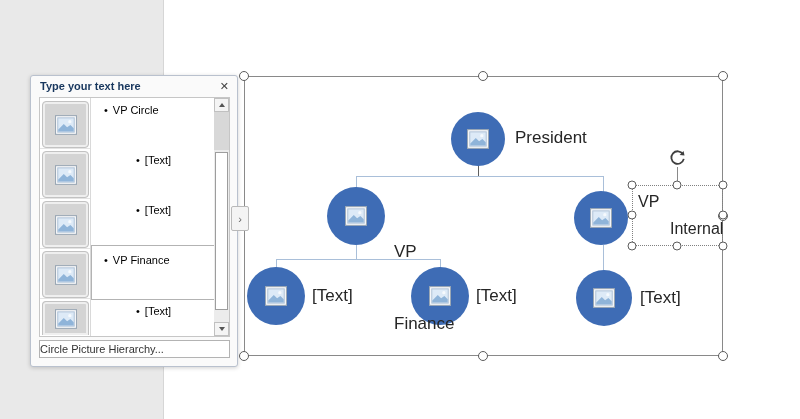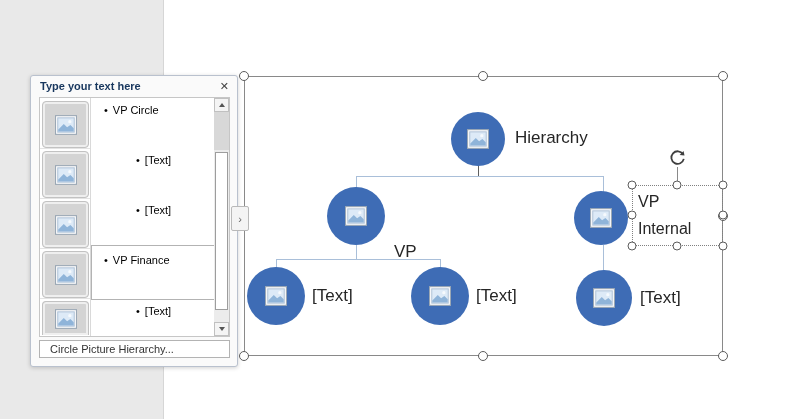--- a/index.html
+++ b/index.html
@@ -38,21 +38,21 @@
           justify-content:center;cursor:pointer;}
   .tri-up{width:0;height:0;border-left:3px solid transparent;border-right:3px solid transparent;
           border-bottom:4px solid #555;}
   .tri-down{width:0;height:0;border-left:3px solid transparent;border-right:3px solid transparent;
           border-top:4px solid #555;}
   .sb-shade{position:absolute;left:0;top:14px;width:15px;height:38px;background:#d8d8d8;}
   .sb-thumb{position:absolute;left:0.5px;top:54px;width:13px;height:158px;background:#fff;
             border:1px solid #9d9d9d;box-sizing:border-box;cursor:grab;}
   .tp-footer{position:absolute;left:8px;bottom:8px;width:191px;height:18px;background:#fff;
              border:1px solid #b3b3b3;box-sizing:border-box;font-size:11px;color:#333;
-             line-height:16px;padding-left:10px;overflow:hidden;white-space:nowrap;}
+             line-height:16px;padding-left:0;overflow:hidden;white-space:nowrap;}
   
   .canvas{position:absolute;left:244px;top:76px;width:479px;height:280px;
           border:1px solid #898989;background:#fff;box-sizing:border-box;}
   .handle{position:absolute;width:10px;height:10px;border-radius:50%;background:#fff;
           border:1.5px solid #5c5c5c;box-sizing:border-box;transform:translate(-50%,-50%);
           cursor:pointer;z-index:30;}
   .sm-handle{width:9px;height:9px;}
   .chevron-btn{position:absolute;left:231px;top:206px;width:16px;height:23px;background:#f4f4f4;
                border:1px solid #b9b9b9;border-radius:2px;display:flex;align-items:center;
                justify-content:center;font-size:11px;color:#666;cursor:pointer;z-index:31;}
@@ -239,32 +239,33 @@
   </div>
   <div class="node" style="left:576px;top:270px;width:56px;height:56px;">
     <svg class="pic-icon" width="22" height="20" viewBox="0 0 20 18">
         <rect x="0.5" y="0.5" width="19" height="17" fill="#fff" stroke="#9aa7b4"></rect>
         <rect x="2.5" y="2.5" width="15" height="13" fill="#ddeaf7" stroke="#b3c6d9"></rect>
         <path d="M3 13 L8 8 L11 11 L14 9 L17 12 L17 15 L3 15 Z" fill="#8fb4d9"></path>
         <circle cx="13.5" cy="6" r="1.5" fill="#f6fafd"></circle>
       </svg>
   </div>
 
-  <div class="node-label" style="left:515px;top:126px;">Hierarchy</div>
+  <div class="node-label" style="left:515px;top:126px;">President</div>
   <div class="node-label" style="left:394px;top:192px;">
     <span style="display:block;">VP</span>
+    <span style="display:block;">Finance</span>
   </div>
   <div class="node-label" style="left:312px;top:284px;">[Text]</div>
   <div class="node-label" style="left:476px;top:284px;">[Text]</div>
   <div class="node-label" style="left:640px;top:286px;">[Text]</div>
 
   <div class="sel-box"></div>
   <div class="sel-label">
     <span style="display:block;">VP</span>
-    <span style="display:block;">Internal</span>
+    <span style="display:block;margin-left:32px;">Internal</span>
   </div>
   <div class="rot-stem"></div>
   <svg class="rot-icon" viewBox="0 0 16 16">
     <path d="M12.6 5.2 A5.3 5.3 0 1 0 13.3 9.2" fill="none" stroke="#3f3f3f" stroke-width="1.5"></path>
     <path d="M9.8 5.9 L13.9 6.4 L13.1 2.6 Z" fill="#3f3f3f"></path>
   </svg>
   <div class="handle sm-handle" style="left:632px;top:185px;"></div>
   <div class="handle sm-handle" style="left:677px;top:185px;"></div>
   <div class="handle sm-handle" style="left:723px;top:185px;"></div>
   <div class="handle sm-handle" style="left:632px;top:215px;"></div>

